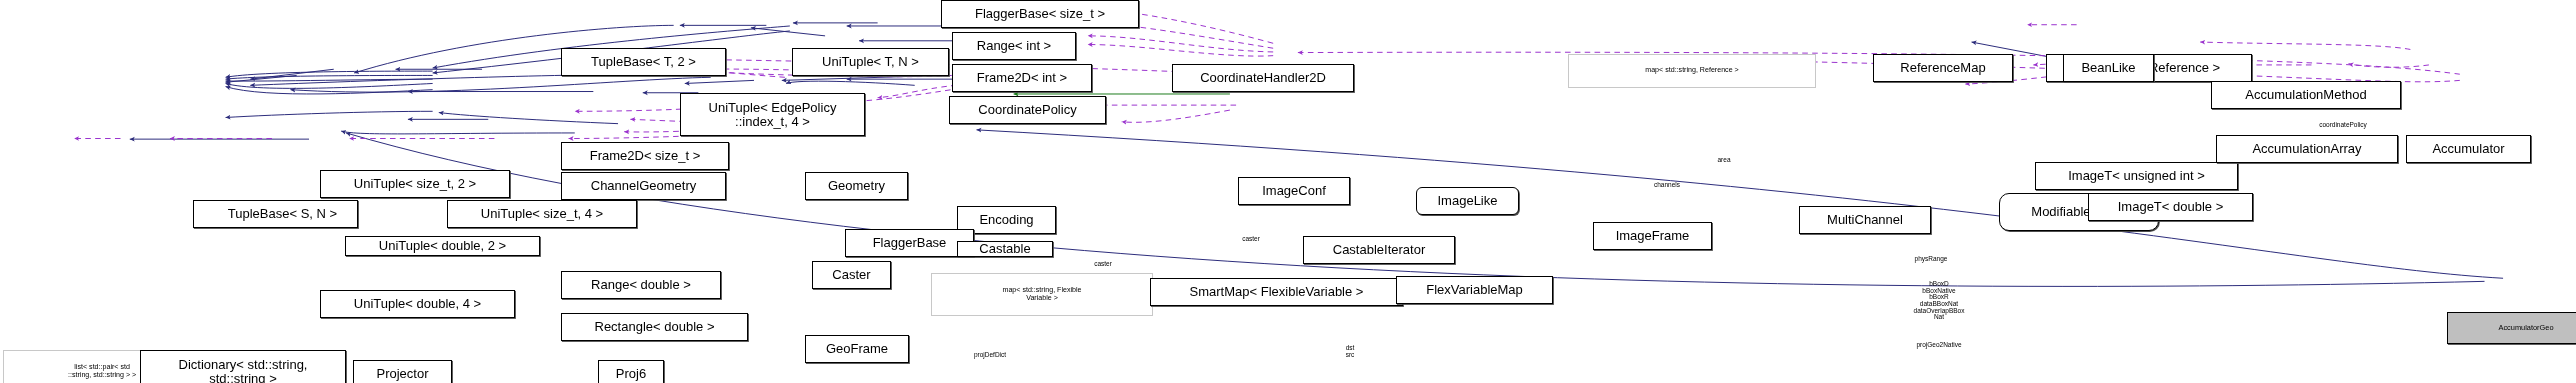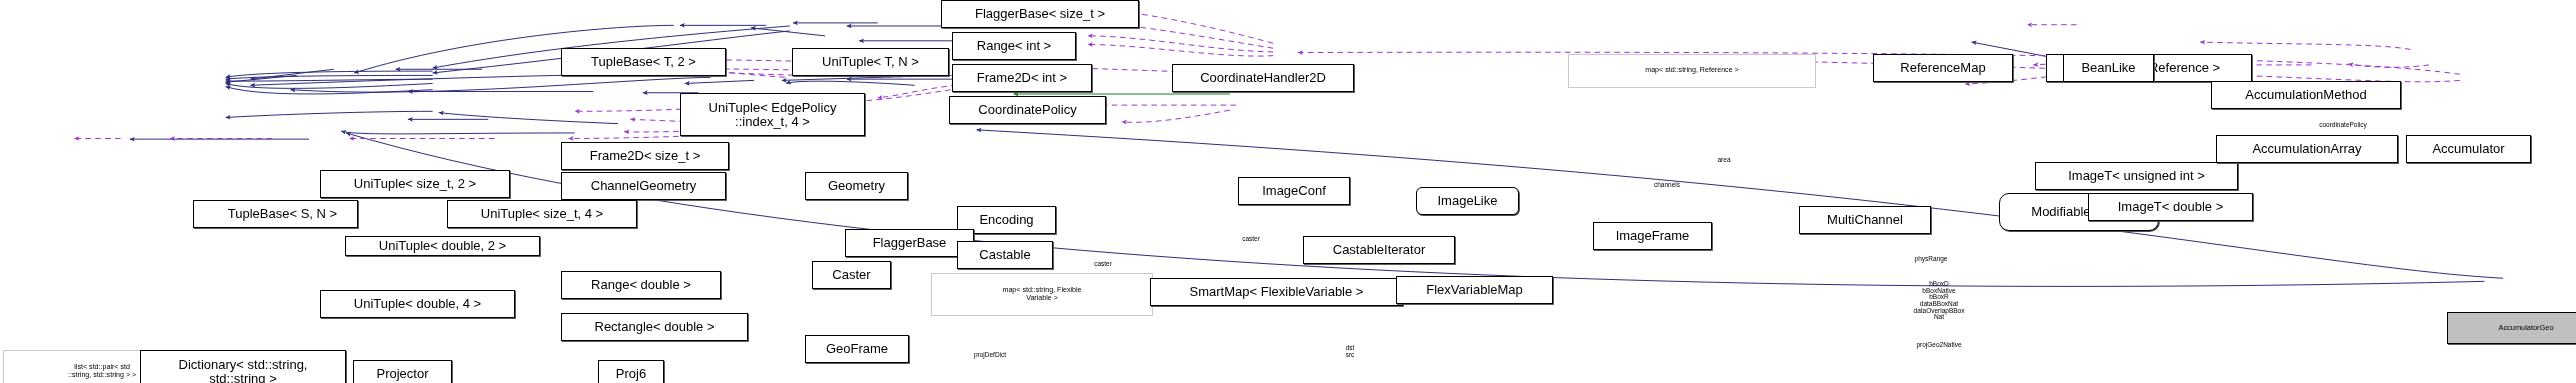--- a/index.html
+++ b/index.html
@@ -131,21 +131,21 @@
       <div class="node n-class" style="left: 2406px; top: 135px; width: 125px; height: 28px;">Accumulator</div>
       <div class="node n-class" style="left: 193px; top: 200px; width: 165px; height: 28px; padding-left: 14px;">TupleBase&lt; S, N &gt;</div>
       <div class="node n-class" style="left: 447px; top: 200px; width: 190px; height: 28px;">UniTuple&lt; size_t, 4 &gt;</div>
       <div class="node n-class" style="left: 957px; top: 206px; width: 99px; height: 28px;">Encoding</div>
       <div class="node n-class" style="left: 1799px; top: 206px; width: 132px; height: 28px;">MultiChannel</div>
       <div class="node n-class" style="left: 1999px; top: 193px; width: 160px; height: 38px; border-radius: 10px;">ModifiableImage</div>
       <div class="node n-class" style="left: 2088px; top: 193px; width: 165px; height: 28px;">ImageT&lt; double &gt;</div>
       <div class="node n-class" style="left: 1593px; top: 222px; width: 119px; height: 28px;">ImageFrame</div>
       <div class="node n-class" style="left: 336px; top: 236px; width: 195px; height: 20px; margin-left: 9px;">UniTuple&lt; double, 2 &gt;</div>
       <div class="node n-class" style="left: 845px; top: 229px; width: 129px; height: 28px;">FlaggerBase</div>
-      <div class="node n-class" style="left: 957px; top: 241px; width: 96px; height: 28px;">Castable</div>
+      <div class="node n-class" style="left: 957px; top: 241px; width: 96px; height: 16px;">Castable</div>
       <div class="node n-class" style="left: 1303px; top: 236px; width: 152px; height: 28px;">CastableIterator</div>
       <div class="node n-class" style="left: 561px; top: 271px; width: 160px; height: 28px;">Range&lt; double &gt;</div>
       <div class="node n-class" style="left: 812px; top: 261px; width: 79px; height: 28px;">Caster</div>
       <div class="node n-ext" style="left: 931px; top: 273px; width: 222px; height: 43px;">map&lt; std::string, Flexible
 Variable &gt;</div>
       <div class="node n-class" style="left: 1150px; top: 278px; width: 253px; height: 28px;">SmartMap&lt; FlexibleVariable &gt;</div>
       <div class="node n-class" style="left: 1396px; top: 276px; width: 157px; height: 28px;">FlexVariableMap</div>
       <div class="node n-class" style="left: 320px; top: 290px; width: 195px; height: 28px;">UniTuple&lt; double, 4 &gt;</div>
       <div class="node n-class" style="left: 561px; top: 313px; width: 187px; height: 28px;">Rectangle&lt; double &gt;</div>
       <div class="node n-class" style="left: 805px; top: 335px; width: 104px; height: 28px;">GeoFrame</div>

